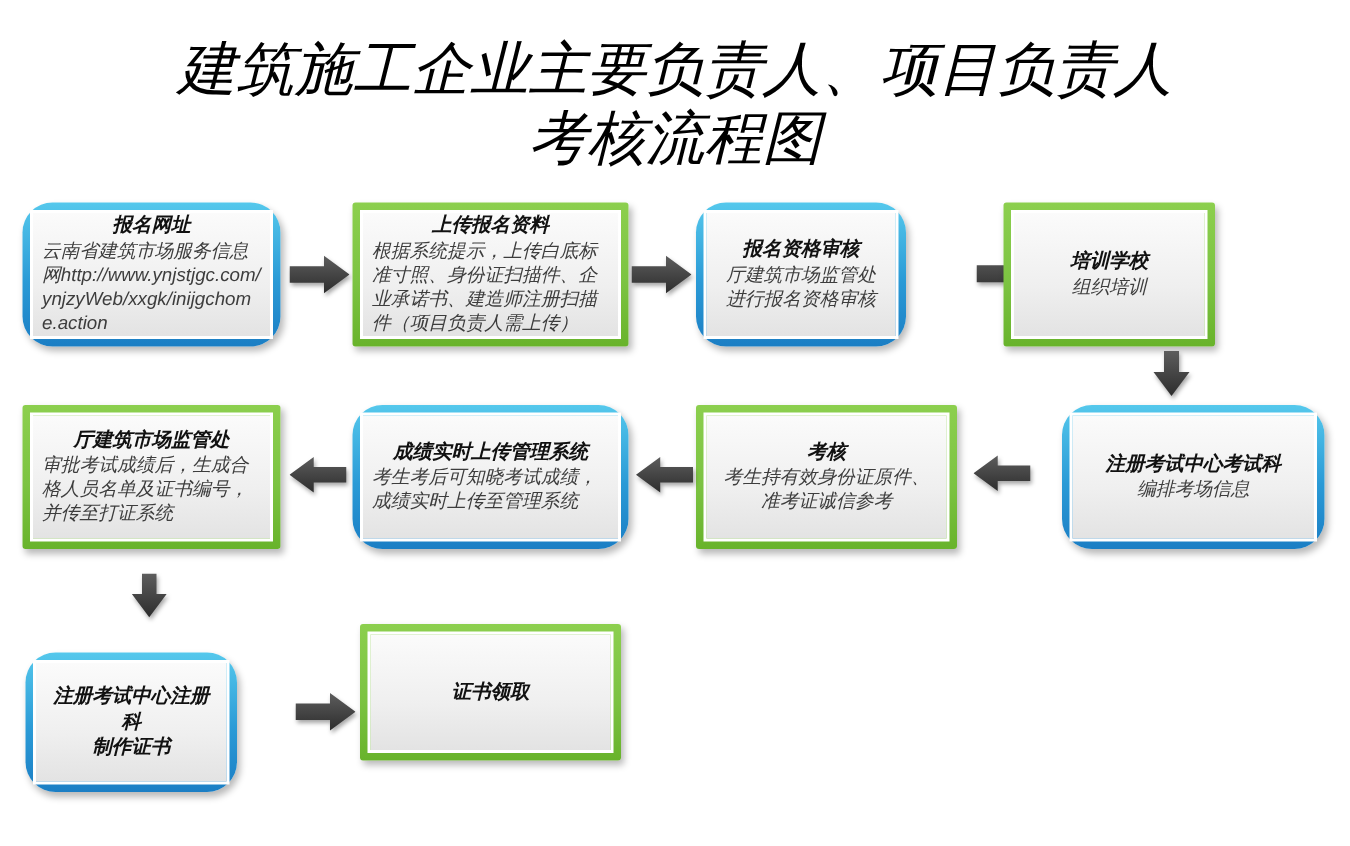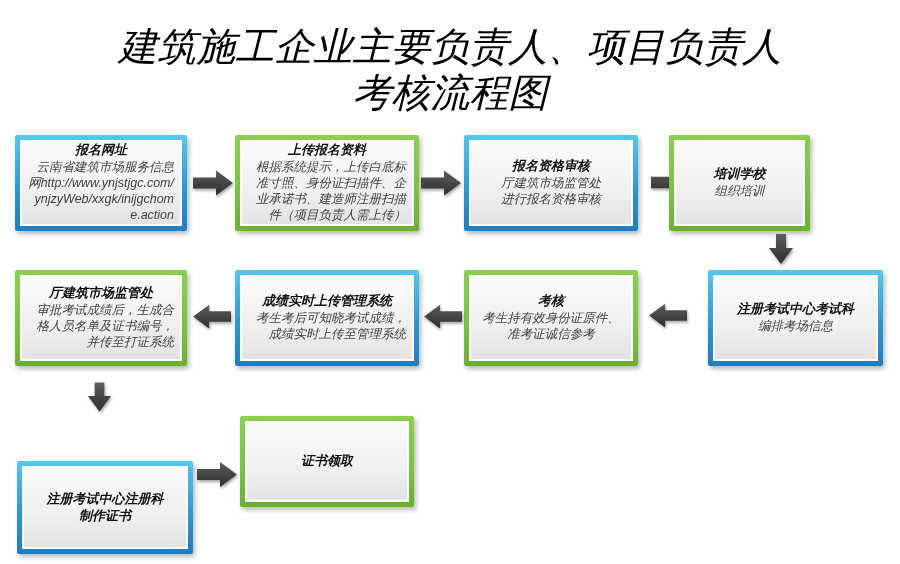--- a/index.html
+++ b/index.html
@@ -10,36 +10,36 @@
   }
   .page-title{
     position:absolute;left:0;top:24px;width:900px;text-align:center;
     font-family:"DejaVu Serif","Liberation Serif",serif;
     font-size:39px;line-height:1.18;color:#000;white-space:pre-line;
   }
   .box{
     position:absolute;border-radius:2px;padding:5px;box-sizing:border-box;
     box-shadow:2px 3px 5px rgba(0,0,0,0.28);
   }
-  .box.blue{background:linear-gradient(180deg,#55c8ec 0%,#2a9ad6 55%,#1b7ec4 100%);}
+  .box.blue{background:linear-gradient(180deg,#55c8ec 0%,#2a9ad6 55%,#1b7ec4 100%);border-radius:20px;}
   .box.green{background:linear-gradient(180deg,#8ccf4e 0%,#7cc342 55%,#68b32b 100%);}
   .box-inner{
     width:100%;height:100%;box-sizing:border-box;border:2px solid #fff;
     background:linear-gradient(180deg,#fbfbfb 0%,#efefef 60%,#e3e3e3 100%);
     display:flex;flex-direction:column;justify-content:center;
     padding:1px 6px;overflow:hidden;
   }
   .box-title{
     font-size:13px;font-weight:bold;color:#111;text-align:center;
     line-height:1.3;white-space:pre-line;
   }
   .box-body{
     font-size:12.5px;color:#3d3d3d;line-height:1.27;white-space:pre-line;margin-top:1px;
   }
-  .align-left .box-body{text-align:right;word-break:break-all;}
+  .align-left .box-body{text-align:left;word-break:break-all;}
   .align-center .box-body{text-align:center;}
   .arrow{position:absolute;filter:drop-shadow(1px 2px 1.5px rgba(0,0,0,0.35));}
   .arrow svg{display:block;width:100%;height:100%;}
 </style>
 </head>
 <body>
 
 <div class="canvas">
 
   <svg width="0" height="0" style="position:absolute">
@@ -73,21 +73,21 @@
       <div class="box-body">根据系统提示，上传白底标准寸照、身份证扫描件、企业承诺书、建造师注册扫描件（项目负责人需上传）</div>
     </div>
   </div>
 
   <div class="arrow" style="left:421px;top:167px;width:40px;height:32px">
     <svg viewBox="0 0 40 31">
         <path fill="url(#agrad)" d="M0,10 L23,10 L23,3 L40,15.5 L23,28 L23,21 L0,21 Z"></path>
       </svg>
   </div>
 
-  <div class="box blue align-center" style="left:464px;top:135px;width:174px;height:96px">
+  <div class="box blue align-center" style="left:464px;top:135px;width:140px;height:96px">
     <div class="box-inner">
       <div class="box-title">报名资格审核</div>
       <div class="box-body">厅建筑市场监管处
 进行报名资格审核</div>
     </div>
   </div>
 
   <div class="arrow" style="left:651px;top:165px;width:41px;height:35px">
     <svg viewBox="0 0 40 31">
         <path fill="url(#agrad)" d="M0,10 L23,10 L23,3 L40,15.5 L23,28 L23,21 L0,21 Z"></path>
@@ -154,21 +154,21 @@
       <div class="box-body">审批考试成绩后，生成合格人员名单及证书编号，并传至打证系统</div>
     </div>
   </div>
 
   <div class="arrow" style="left:85px;top:382px;width:29px;height:30px">
     <svg viewBox="0 0 30 30">
         <path fill="url(#agrad)" d="M10,0 L20,0 L20,14 L27,14 L15,30 L3,14 L10,14 Z"></path>
       </svg>
   </div>
 
-  <div class="box blue align-left" style="left:17px;top:461px;width:176px;height:93px">
+  <div class="box blue align-left" style="left:17px;top:435px;width:141px;height:93px">
     <div class="box-inner">
       <div class="box-title">注册考试中心注册科
 制作证书</div>
     </div>
   </div>
 
   <div class="arrow" style="left:197px;top:458px;width:40px;height:33px">
     <svg viewBox="0 0 40 31">
         <path fill="url(#agrad)" d="M0,10 L23,10 L23,3 L40,15.5 L23,28 L23,21 L0,21 Z"></path>
       </svg>

